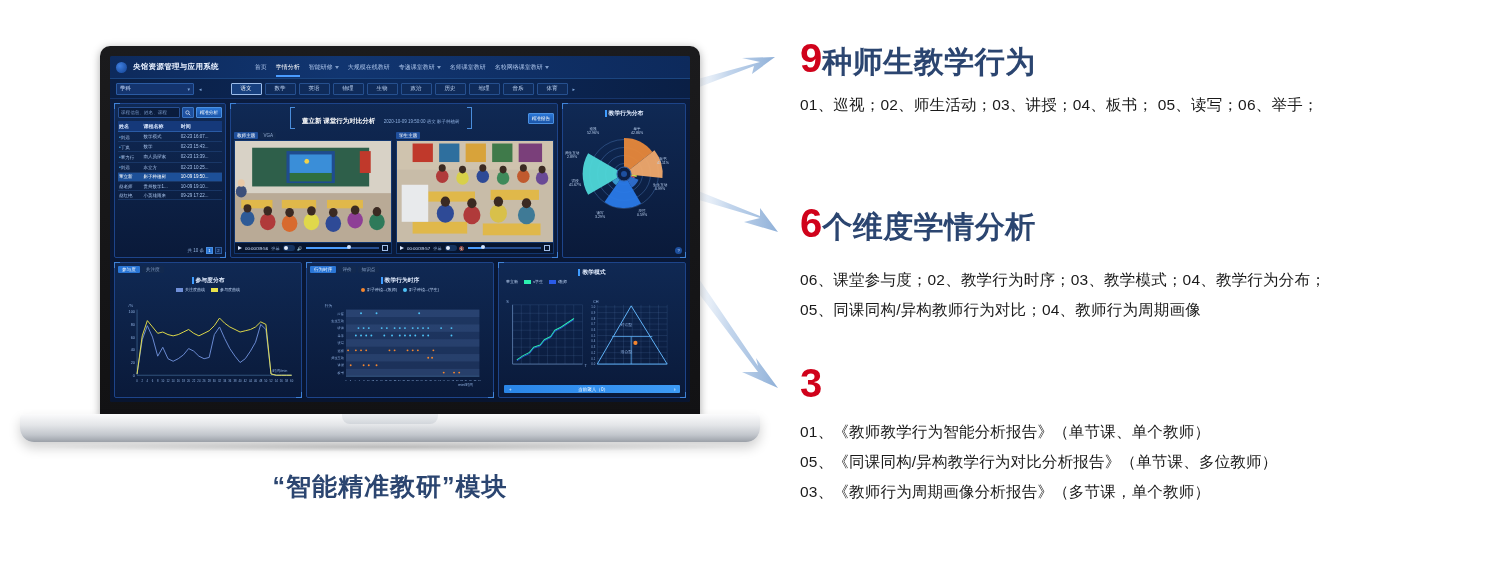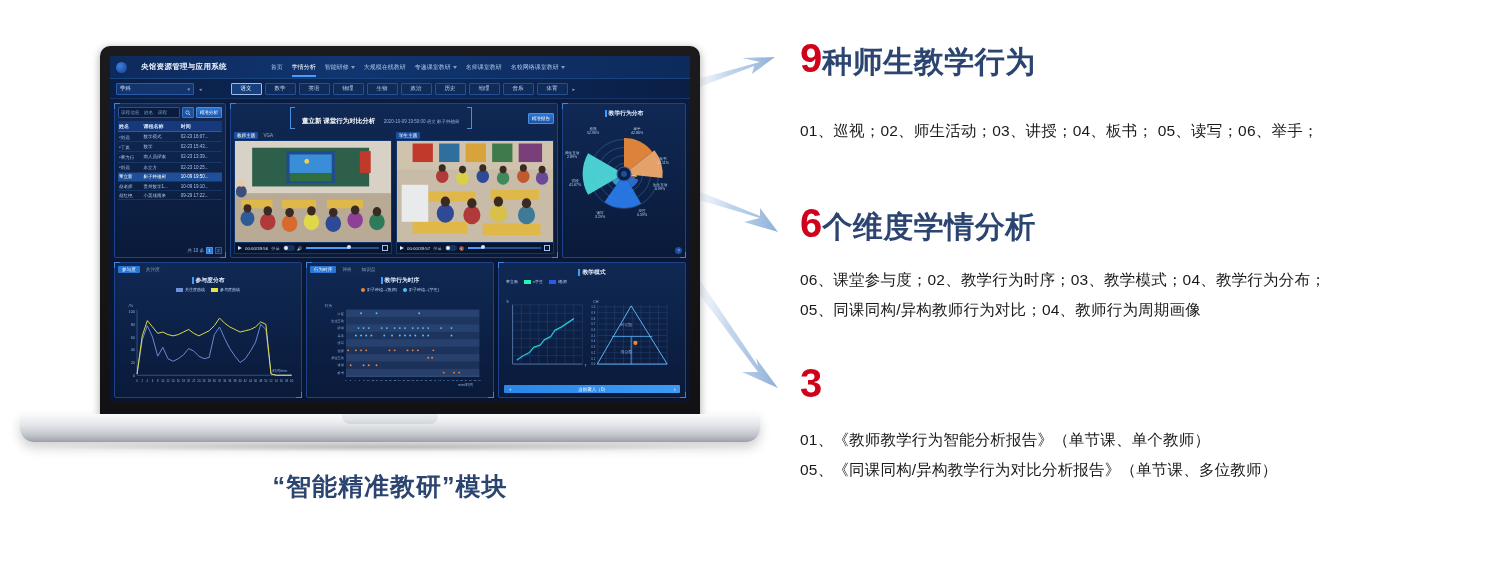--- a/index.html
+++ b/index.html
@@ -39,21 +39,21 @@
   .laptop-shadow {
     position: absolute; left: 10px; top: 396px; width: 720px; height: 10px;
     background: radial-gradient(ellipse at center, rgba(0,0,0,.18), rgba(0,0,0,0) 70%);
   }
 
   
   .app { position: absolute; inset: 0; background:
       linear-gradient(180deg,#0d2149 0%,#0a1a3a 20%,#081530 100%); color:#cfe0ff; }
 
   .nav {
-    height: 23px; display: flex; align-items: center; gap: 10px;
+    height: 23px; display: flex; align-items: center; gap: 2px;
     background: linear-gradient(90deg,#0d2a5c 0%,#113570 40%,#0d2a5c 100%);
     border-bottom: 1px solid #1b457f; padding-left: 6px;
   }
   .logo-dot {
     width: 11px; height: 11px; border-radius: 50%;
     background: radial-gradient(circle at 35% 35%,#3f7fe0,#11408f);
     margin-right: 4px; flex: 0 0 auto;
   }
   .app-title { font-size: 7.5px; font-weight: bold; color:#eaf2ff; letter-spacing:.3px; white-space:nowrap; }
   .nav-items { display:flex; align-items:center; gap:9px; margin-left: 34px; }
@@ -785,39 +785,40 @@
 
   <div class="caption">“智能精准教研”模块</div>
 
   <div class="rt">
 
     <div style="position:absolute;left:14px;top:38px;">
       <div class="blk-head">
         <span class="bignum">9</span>
         <span class="headtxt">种师生教学行为</span>
       </div>
-      <div style="margin-top:38px">
+      <div style="margin-top:12px">
         <div class="bodyline">01、巡视；02、师生活动；03、讲授；04、板书； 05、读写；06、举手；</div>
       </div>
     </div>
 
     <div style="position:absolute;left:14px;top:203px;">
       <div class="blk-head">
         <span class="bignum">6</span>
         <span class="headtxt">个维度学情分析</span>
       </div>
       <div style="margin-top:22px">
         <div class="bodyline">06、课堂参与度；02、教学行为时序；03、教学模式；04、教学行为分布；</div>
         <div class="bodyline">05、同课同构/异构教师行为对比；04、教师行为周期画像</div>
       </div>
     </div>
 
     <div style="position:absolute;left:14px;top:363px;">
       <div class="blk-head">
         <span class="bignum">3</span>
       </div>
-      <div style="margin-top:22px">
+      <div style="margin-top:14px">
         <div class="bodyline">01、《教师教学行为智能分析报告》（单节课、单个教师）</div>
         <div class="bodyline">05、《同课同构/异构教学行为对比分析报告》（单节课、多位教师）</div>
+        <div class="bodyline">03、《教师行为周期画像分析报告》（多节课，单个教师）</div>
       </div>
     </div>
   </div>
 </div>
 
 </body></html>

